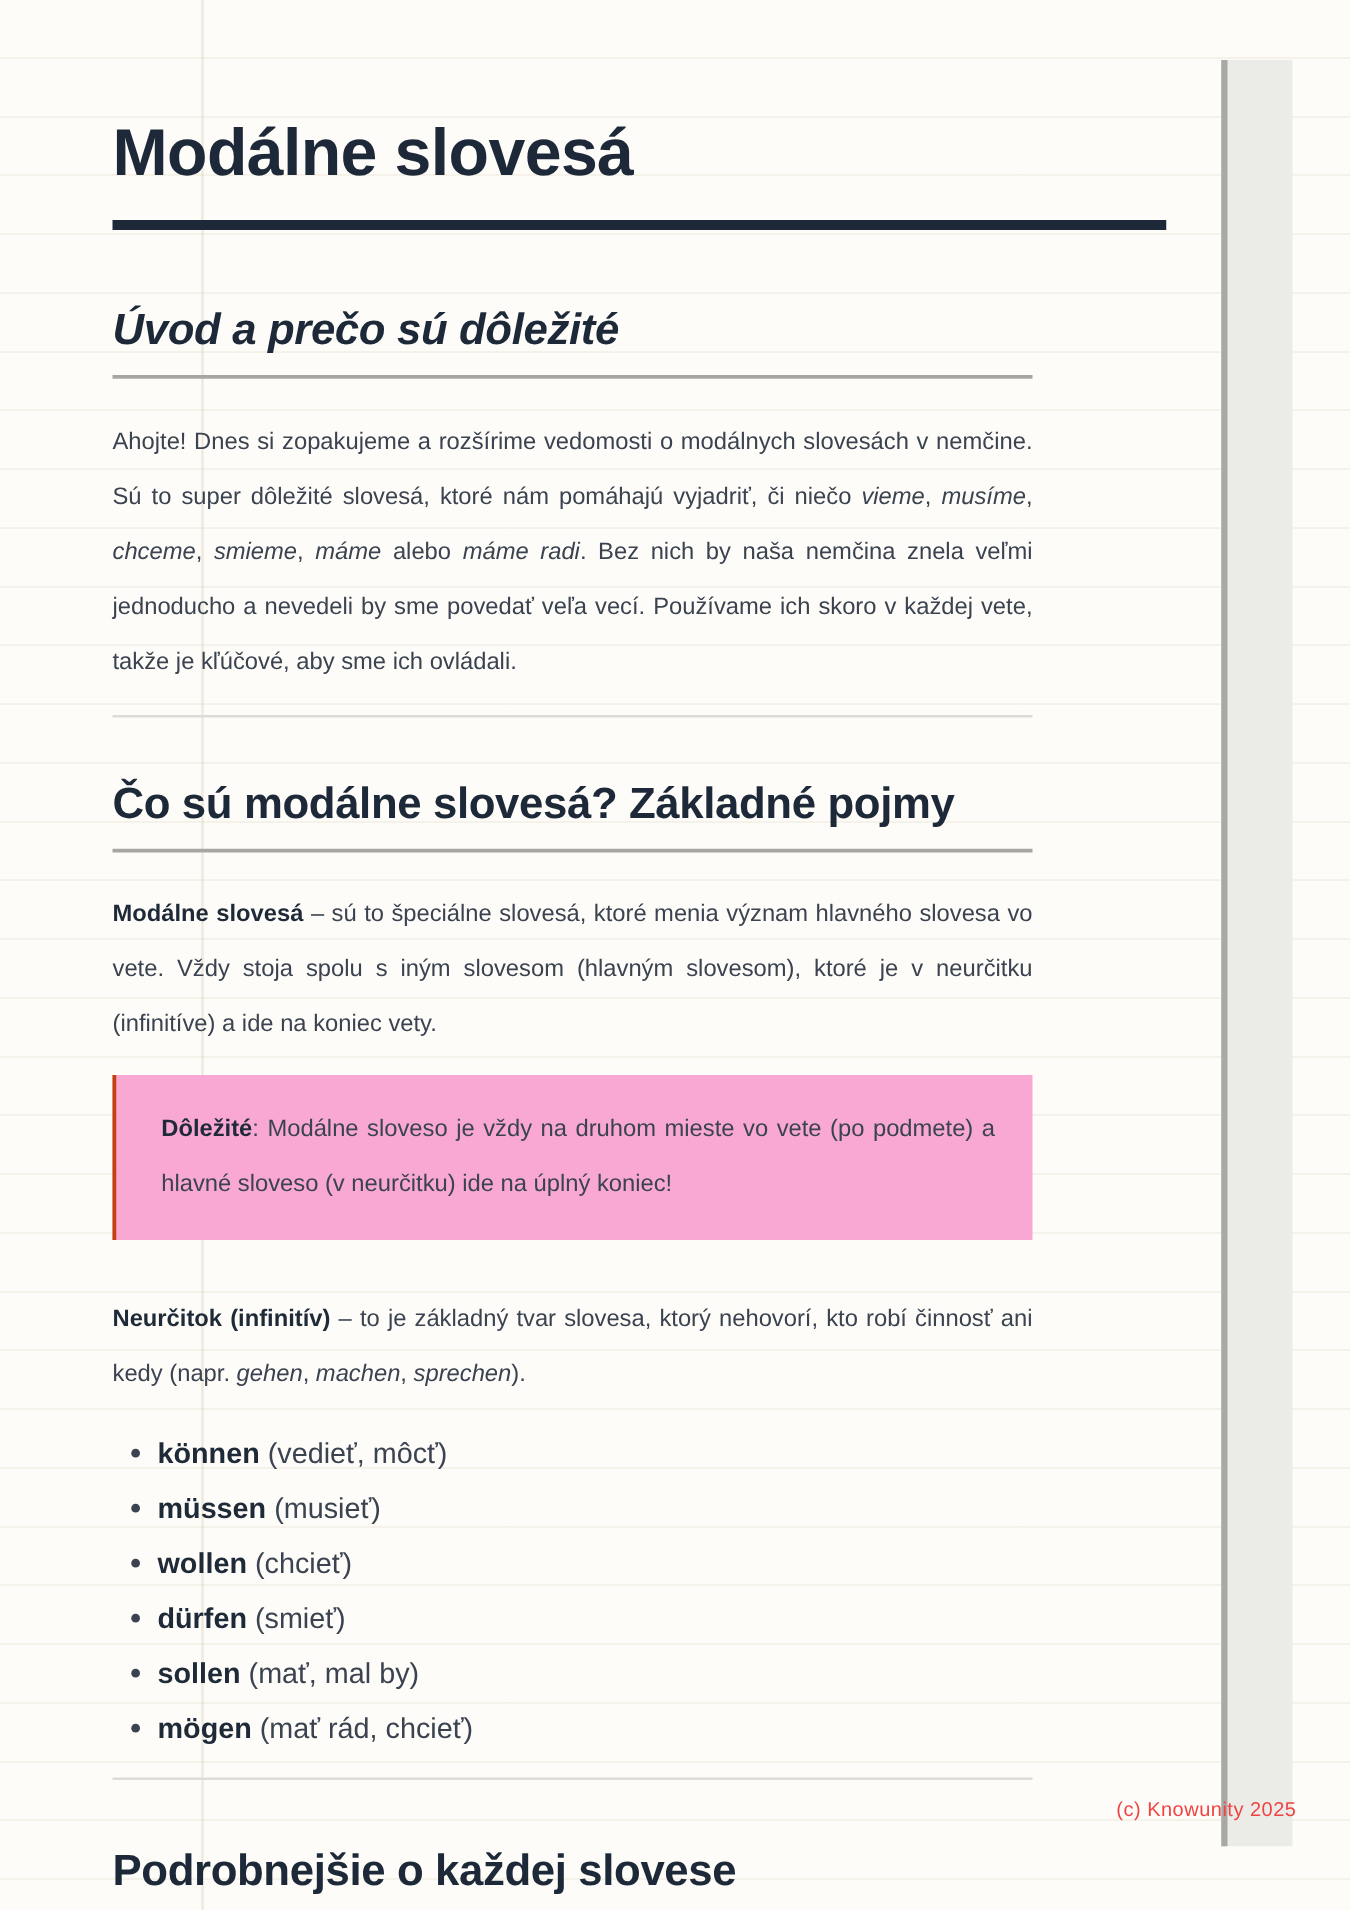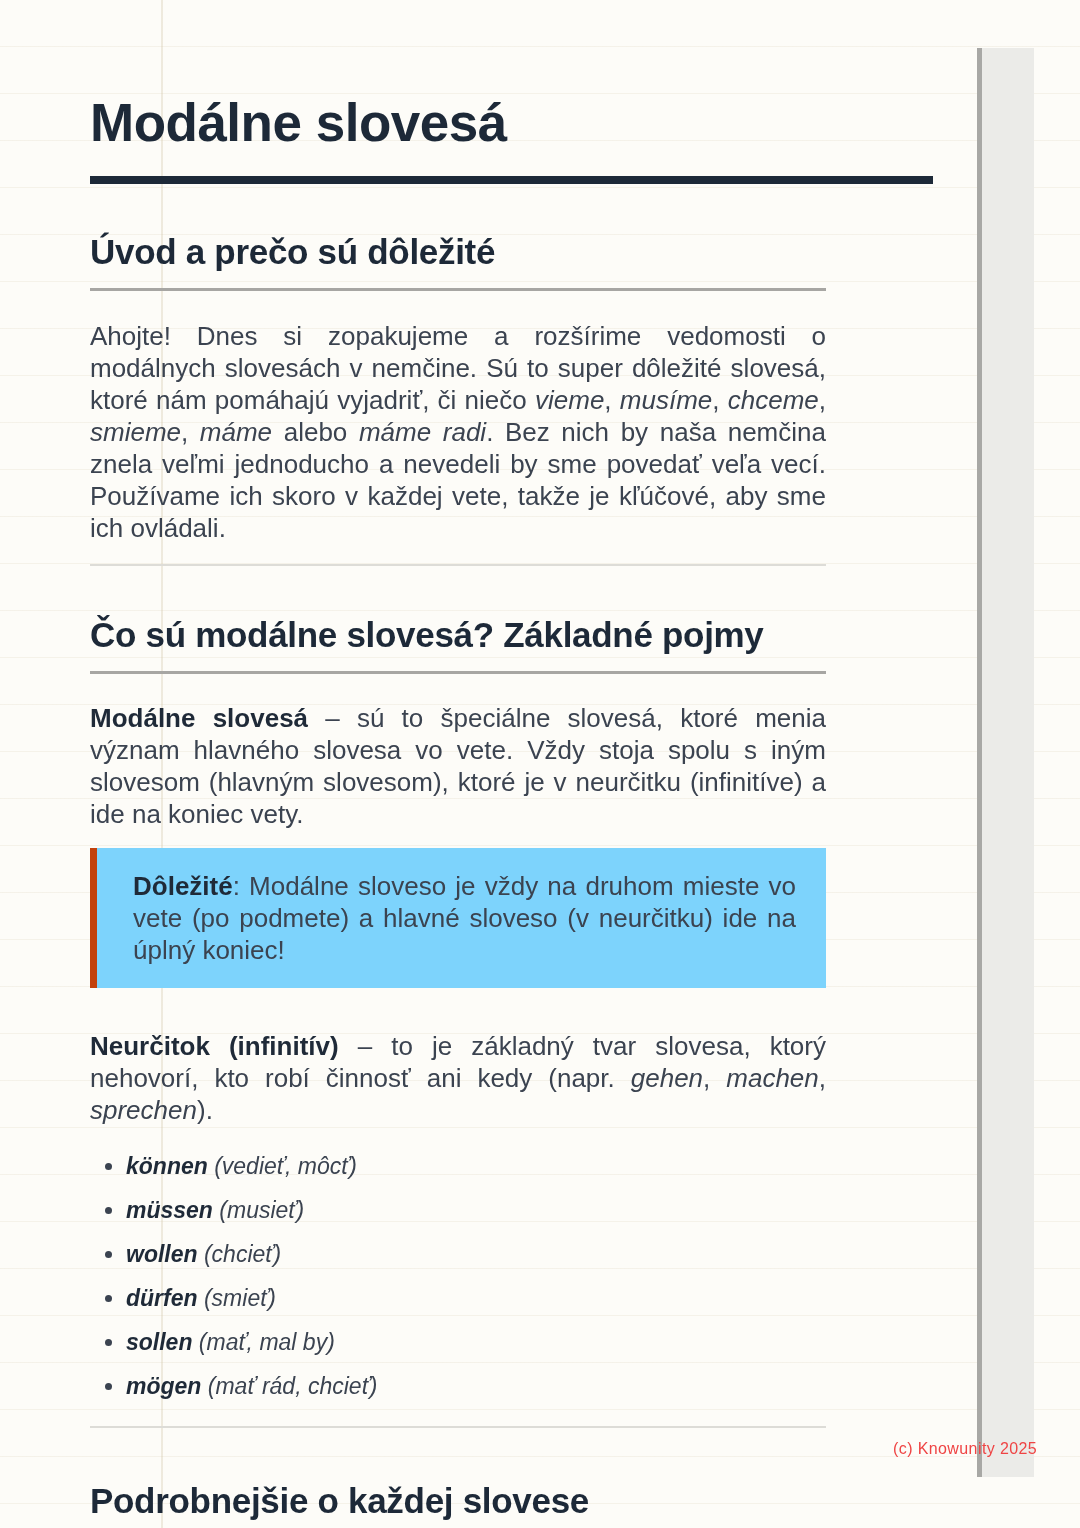--- a/index.html
+++ b/index.html
@@ -67,64 +67,63 @@
   }
 
   h2 {
     margin: 0;
     font-size: 35px;
     line-height: 42px;
     font-weight: 800;
     color: #1d2938;
     letter-spacing: -0.3px;
   }
-  .mt-h2a { margin-top: 47px; }
+  .mt-h2a { margin-top: 59px; font-style: italic; }
   .mt-h2b { margin-top: 48px; }
   .mt-h2c { margin-top: 52px; }
 
   .h-rule { height: 3px; background: #a7a6a3; margin-top: 15px; }
   .h-rule.last { margin-top: 10px; }
 
   p.body {
     margin: 28px 0 0;
-    font-size: 26px;
-    line-height: 32px;
+    font-size: 19px;
+    line-height: 44px;
     text-align: justify;
     color: #3b4350;
   }
   p.first { margin-top: 29px; }
   p.after-callout { margin-top: 42px; }
 
   .bold   { font-weight: bold; color: #1f2a38; }
   .italic { font-style: italic; }
 
   .divider { height: 2px; background: #dddcd7; }
   .divider-1 { margin-top: 20px; }
   .divider-2 { margin-top: 22px; }
 
   .callout {
     margin-top: 18px;
-    background: #7dd3fc;
-    border-left: 7px solid #c2410c;
+    background: #f9a8d4;
+    border-left: 3px solid #c2410c;
     padding: 22px 30px 22px 36px;
   }
   .callout p.body { margin: 0; }
 
   .list-title {
     margin-top: 20px;
     font-size: 23px;
     line-height: 36px;
     font-weight: bold;
     color: #1f2a38;
   }
 
   ul.verb-list {
     margin: 22px 0 0;
     padding-left: 36px;
-    font-style: italic;
   }
   ul.verb-list li {
     font-size: 23px;
     line-height: 36px;
     margin-bottom: 8px;
     color: #3b4350;
   }
 </style>
 </head>
 <body>

